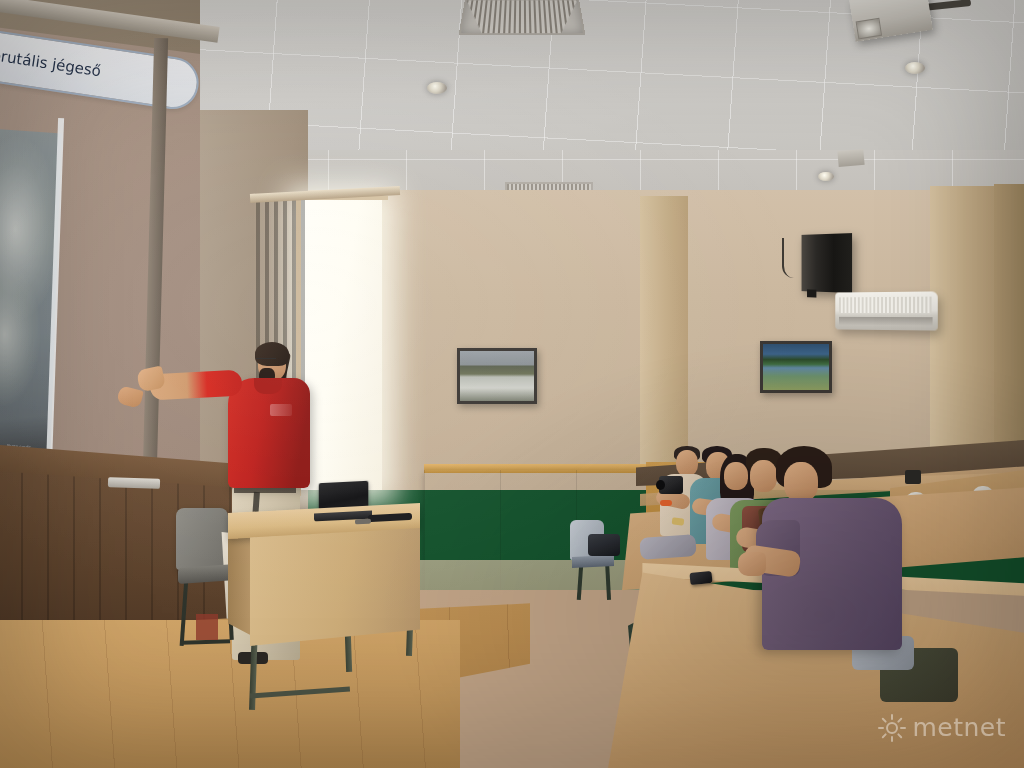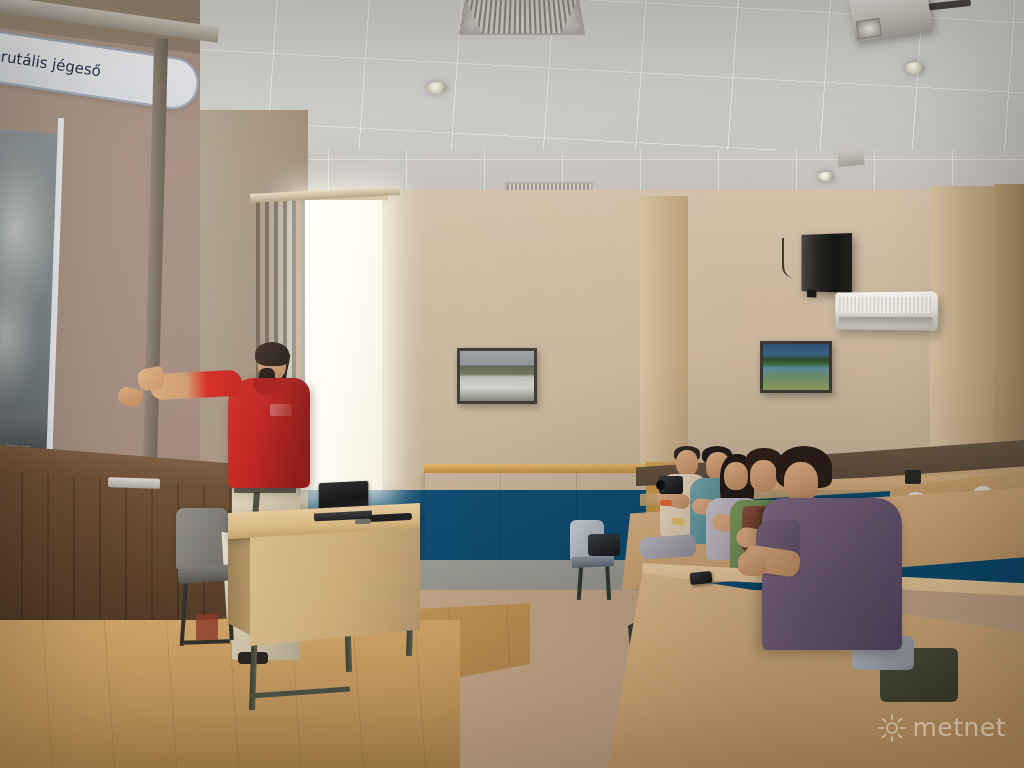--- a/index.html
+++ b/index.html
@@ -1,21 +1,21 @@
 <!DOCTYPE html>
 <html><head>
 <meta charset="utf-8">
 <style>
   * { margin:0; padding:0; box-sizing:border-box; }
   html,body { background:#1a1a1a; }
   body { font-family:"Liberation Sans", sans-serif; }
 
   #scene {
     position:relative; width:1024px; height:768px; overflow:hidden;
-    background:#0c4a6e;
+    background:#14532d;
   }
 
   
   .ceiling {
     position:absolute; left:0; top:0; width:1024px; height:250px;
     background:linear-gradient(175deg,#d8d6d2 0%,#cfcdc9 40%,#c4c2bd 75%,#b9b6b0 100%);
   }
   .ceiling-far {
     position:absolute; left:250px; top:150px; width:774px; height:110px;
     background:linear-gradient(180deg,#c9c6c1 0%,#bcb9b3 100%);

